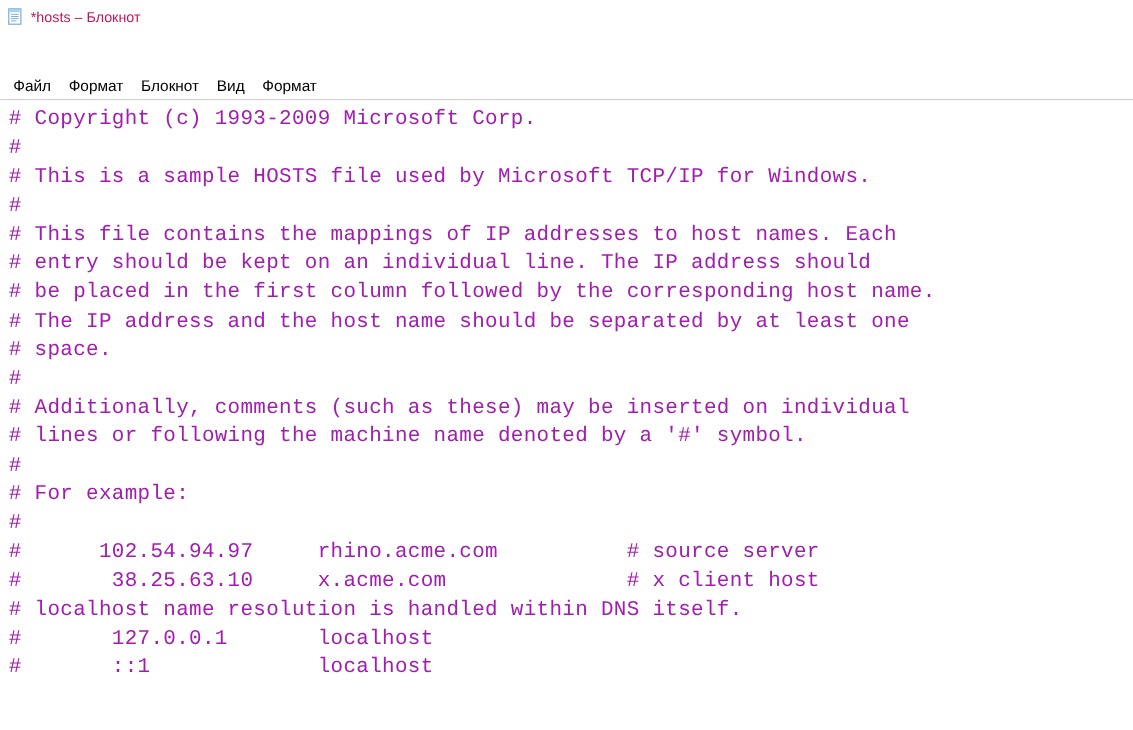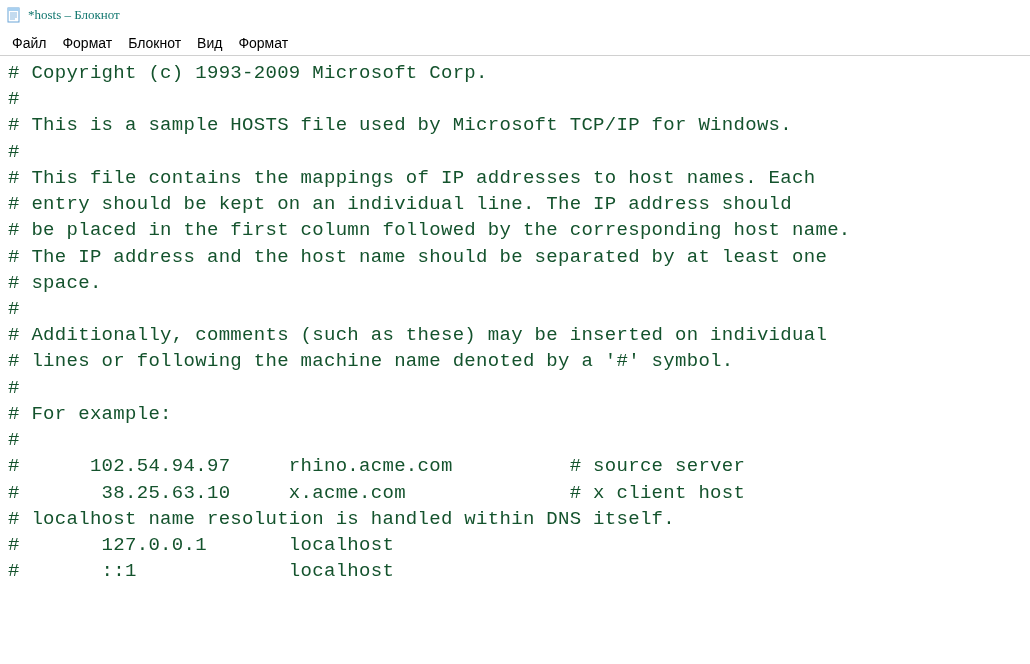--- a/index.html
+++ b/index.html
@@ -24,43 +24,43 @@
     }
     .titlebar-icon {
       width: 16px;
       height: 16px;
       display: flex;
       align-items: center;
       justify-content: center;
     }
     .titlebar-title {
       font-size: 13px;
-      color: #0f766e;
-      font-family: Liberation Serif, serif;
+      color: #be185d;
     }
     .menubar {
       display: flex;
       height: 26px;
       align-items: center;
       padding: 0 4px;
       background: #fff;
       border-bottom: 1px solid #d0d0d0;
+      margin-top: 35px;
     }
     .menu-item {
       padding: 2px 8px;
       font-size: 14px;
       color: #000;
       cursor: default;
     }
     .editor {
       padding: 4px 8px;
       font-family: "Courier New", monospace;
       font-size: 19px;
       line-height: 1.38;
-      color: #14532d;
+      color: #a21caf;
       white-space: pre;
       letter-spacing: 0.3px;
     }
   </style>
 </head>
 <body>
 
 <div class="titlebar">
   <span class="titlebar-icon">
     <svg width="16" height="16" viewBox="0 0 16 16">

